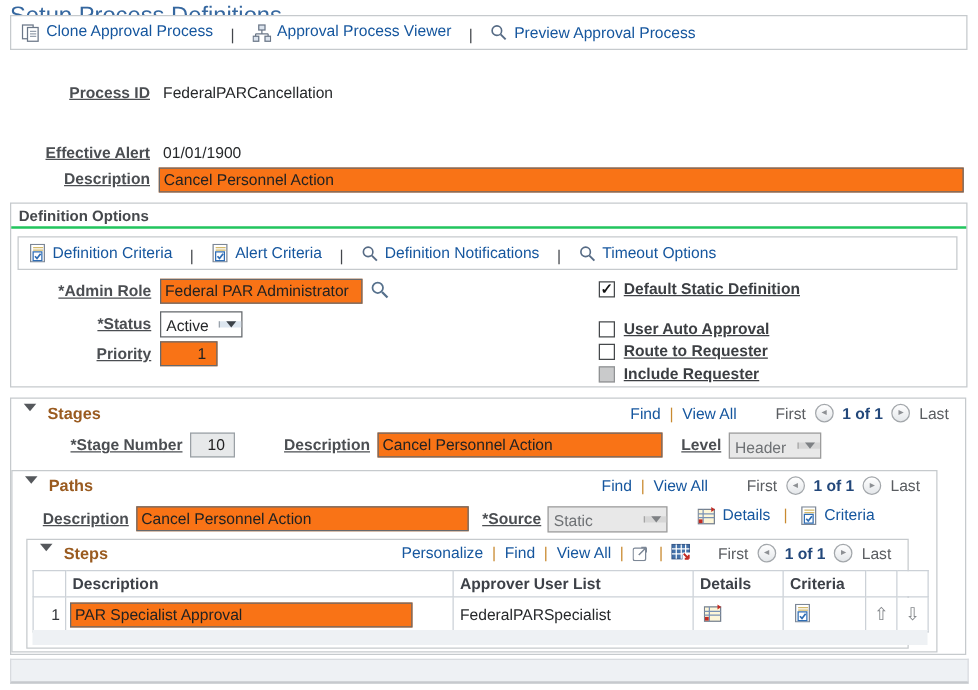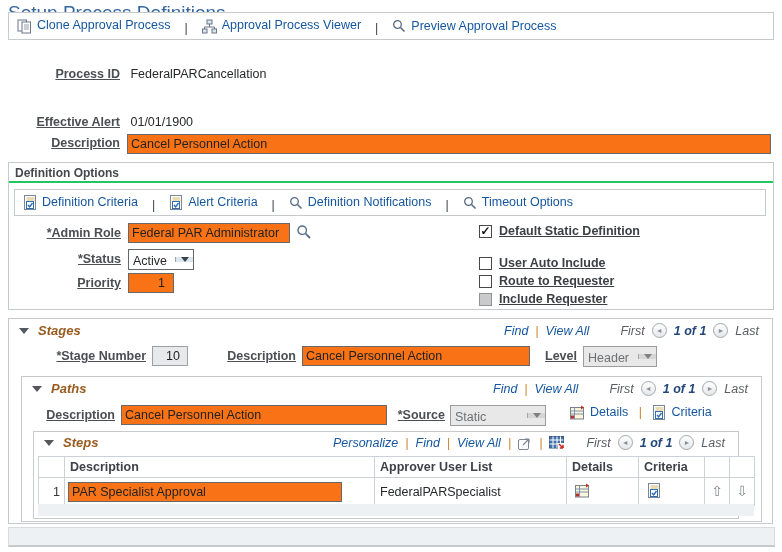--- a/index.html
+++ b/index.html
@@ -31,22 +31,22 @@
              border-top:5px solid #3c4248;}
   .sel.dis{background:#e8e8e8;border-color:#9c9c9c;color:#6e7174;}
   .sel.dis .sc{background:#d6d6d6;border-left-color:#a5a5a5;}
   .sel.dis .sc i{border-top-color:#7e8184;}
   .cbrow{position:absolute;display:flex;align-items:center;white-space:nowrap;}
   .cb{width:13px;height:13px;border:1px solid #45484b;background:#fff;box-sizing:border-box;
       font-size:12px;line-height:11px;text-align:center;font-weight:bold;color:#111;}
   .cb.checked::after{content:"✓";}
   .cb.dis{background:#c9cacb;border-color:#909294;}
   .cbrow .lbl{margin-left:7px;color:#3c3f43;}
-  .sechead{position:absolute;left:0;right:0;top:0;display:flex;align-items:center;
-           padding:4px 8px 0 10px;box-sizing:border-box;font-style:italic;}
+  .sechead{position:absolute;left:0;right:0;top:0;display:flex;align-items:flex-start;
+           padding:4px 8px 0 10px;box-sizing:border-box;}
   .tri{width:0;height:0;border-left:5px solid transparent;border-right:5px solid transparent;
        border-top:6px solid #55585c;cursor:pointer;}
   .sectitle{font-weight:bold;font-size:13px;color:#9A5B20;margin-left:9px;}
   .nav{display:flex;align-items:center;margin-left:auto;white-space:nowrap;}
   .nav-gap{width:26px;}
   .nav-gray{color:#5a5d61;margin:0 5px;}
   .nav-pos{font-weight:bold;color:#22477a;margin:0 5px;}
   .circle{display:inline-block;width:15px;height:15px;border-radius:50%;border:1px solid #a3a7ab;
           background:linear-gradient(#ffffff,#e4e7ea);box-sizing:border-box;text-align:center;
           font-size:7px;line-height:13px;color:#8d9094;cursor:pointer;margin:0 2px;}
@@ -170,21 +170,21 @@
       <span class="lbl" style="width:112px;">Priority</span>
     </div>
     <input class="txt abs" style="left: 119px; top: 110px; width: 46px; text-align: right; padding-right: 8px;" value="1">
 
     <div class="cbrow" style="left:470px;top:61px;">
       <span class="cb checked"></span>
       <span class="lbl">Default Static Definition</span>
     </div>
     <div class="cbrow" style="left:470px;top:93px;">
       <span class="cb"></span>
-      <span class="lbl">User Auto Include</span>
+      <span class="lbl">User Auto Approval</span>
     </div>
     <div class="cbrow" style="left:470px;top:129px;">
       <span class="cb dis"></span>
       <span class="lbl">Include Requester</span>
     </div>
     <div class="cbrow" style="left:470px;top:111px;">
       <span class="cb"></span>
       <span class="lbl">Route to Requester</span>
     </div>
   </div>
@@ -211,21 +211,21 @@
     <span class="lbl abs" style="left:215px;top:30px;width:72px;text-align:right;">Description</span>
     <input class="txt abs" style="left: 293px; top: 27px; width: 228px;" value="Cancel Personnel Action">
     <span class="lbl abs" style="left:528px;top:30px;width:40px;text-align:right;">Level</span>
     <div class="sel dis abs" style="left:574px;top:27px;width:74px;">
       <span class="st">Header</span>
       <span class="sc" style="margin-left:auto;">
           <i></i>
         </span>
     </div>
 
-    <div class="box" style="left:12px;top:57px;width:741px;height:146px;">
+    <div class="box" style="left:0;top:57px;width:741px;height:146px;">
       <div class="sechead">
         <span class="tri"></span>
         <span class="sectitle">Paths</span>
         <div class="nav">
           <span class="link">Find</span>
           <span class="pipe o"></span>
           <span class="link">View All</span>
           <span class="nav-gap"></span>
           <span class="nav-gray">First</span>
           <span class="circle prev"></span>

